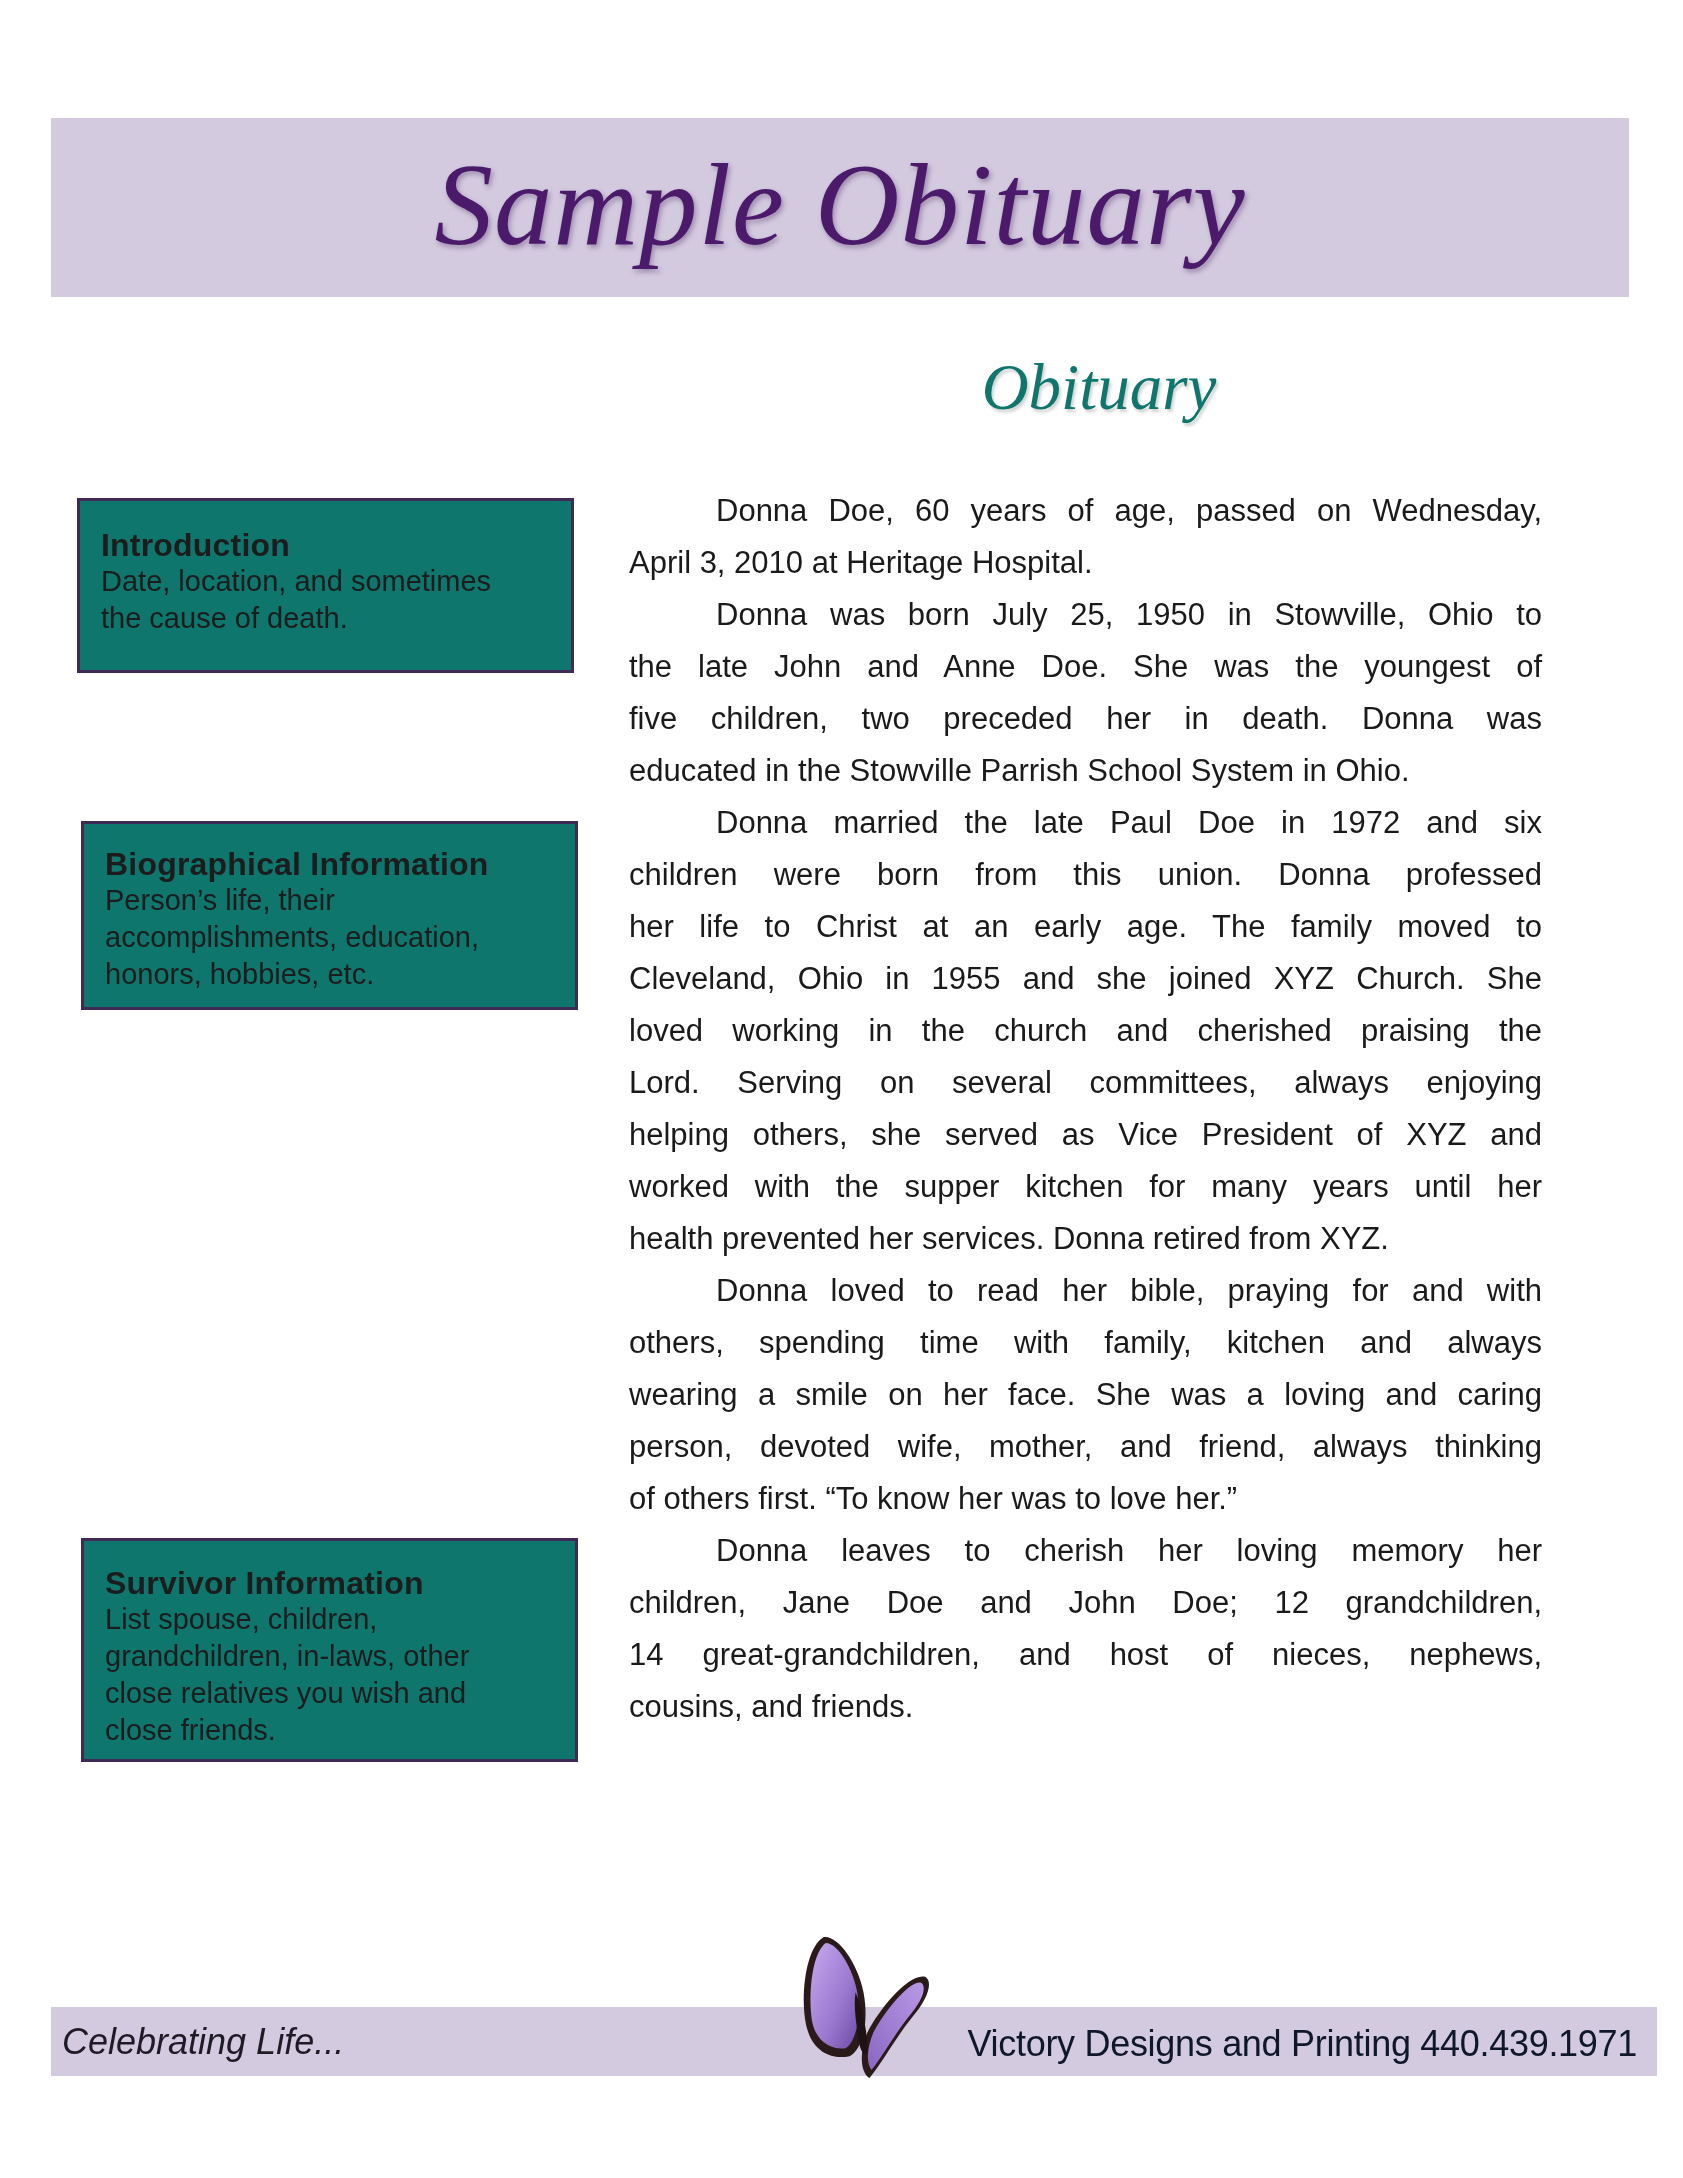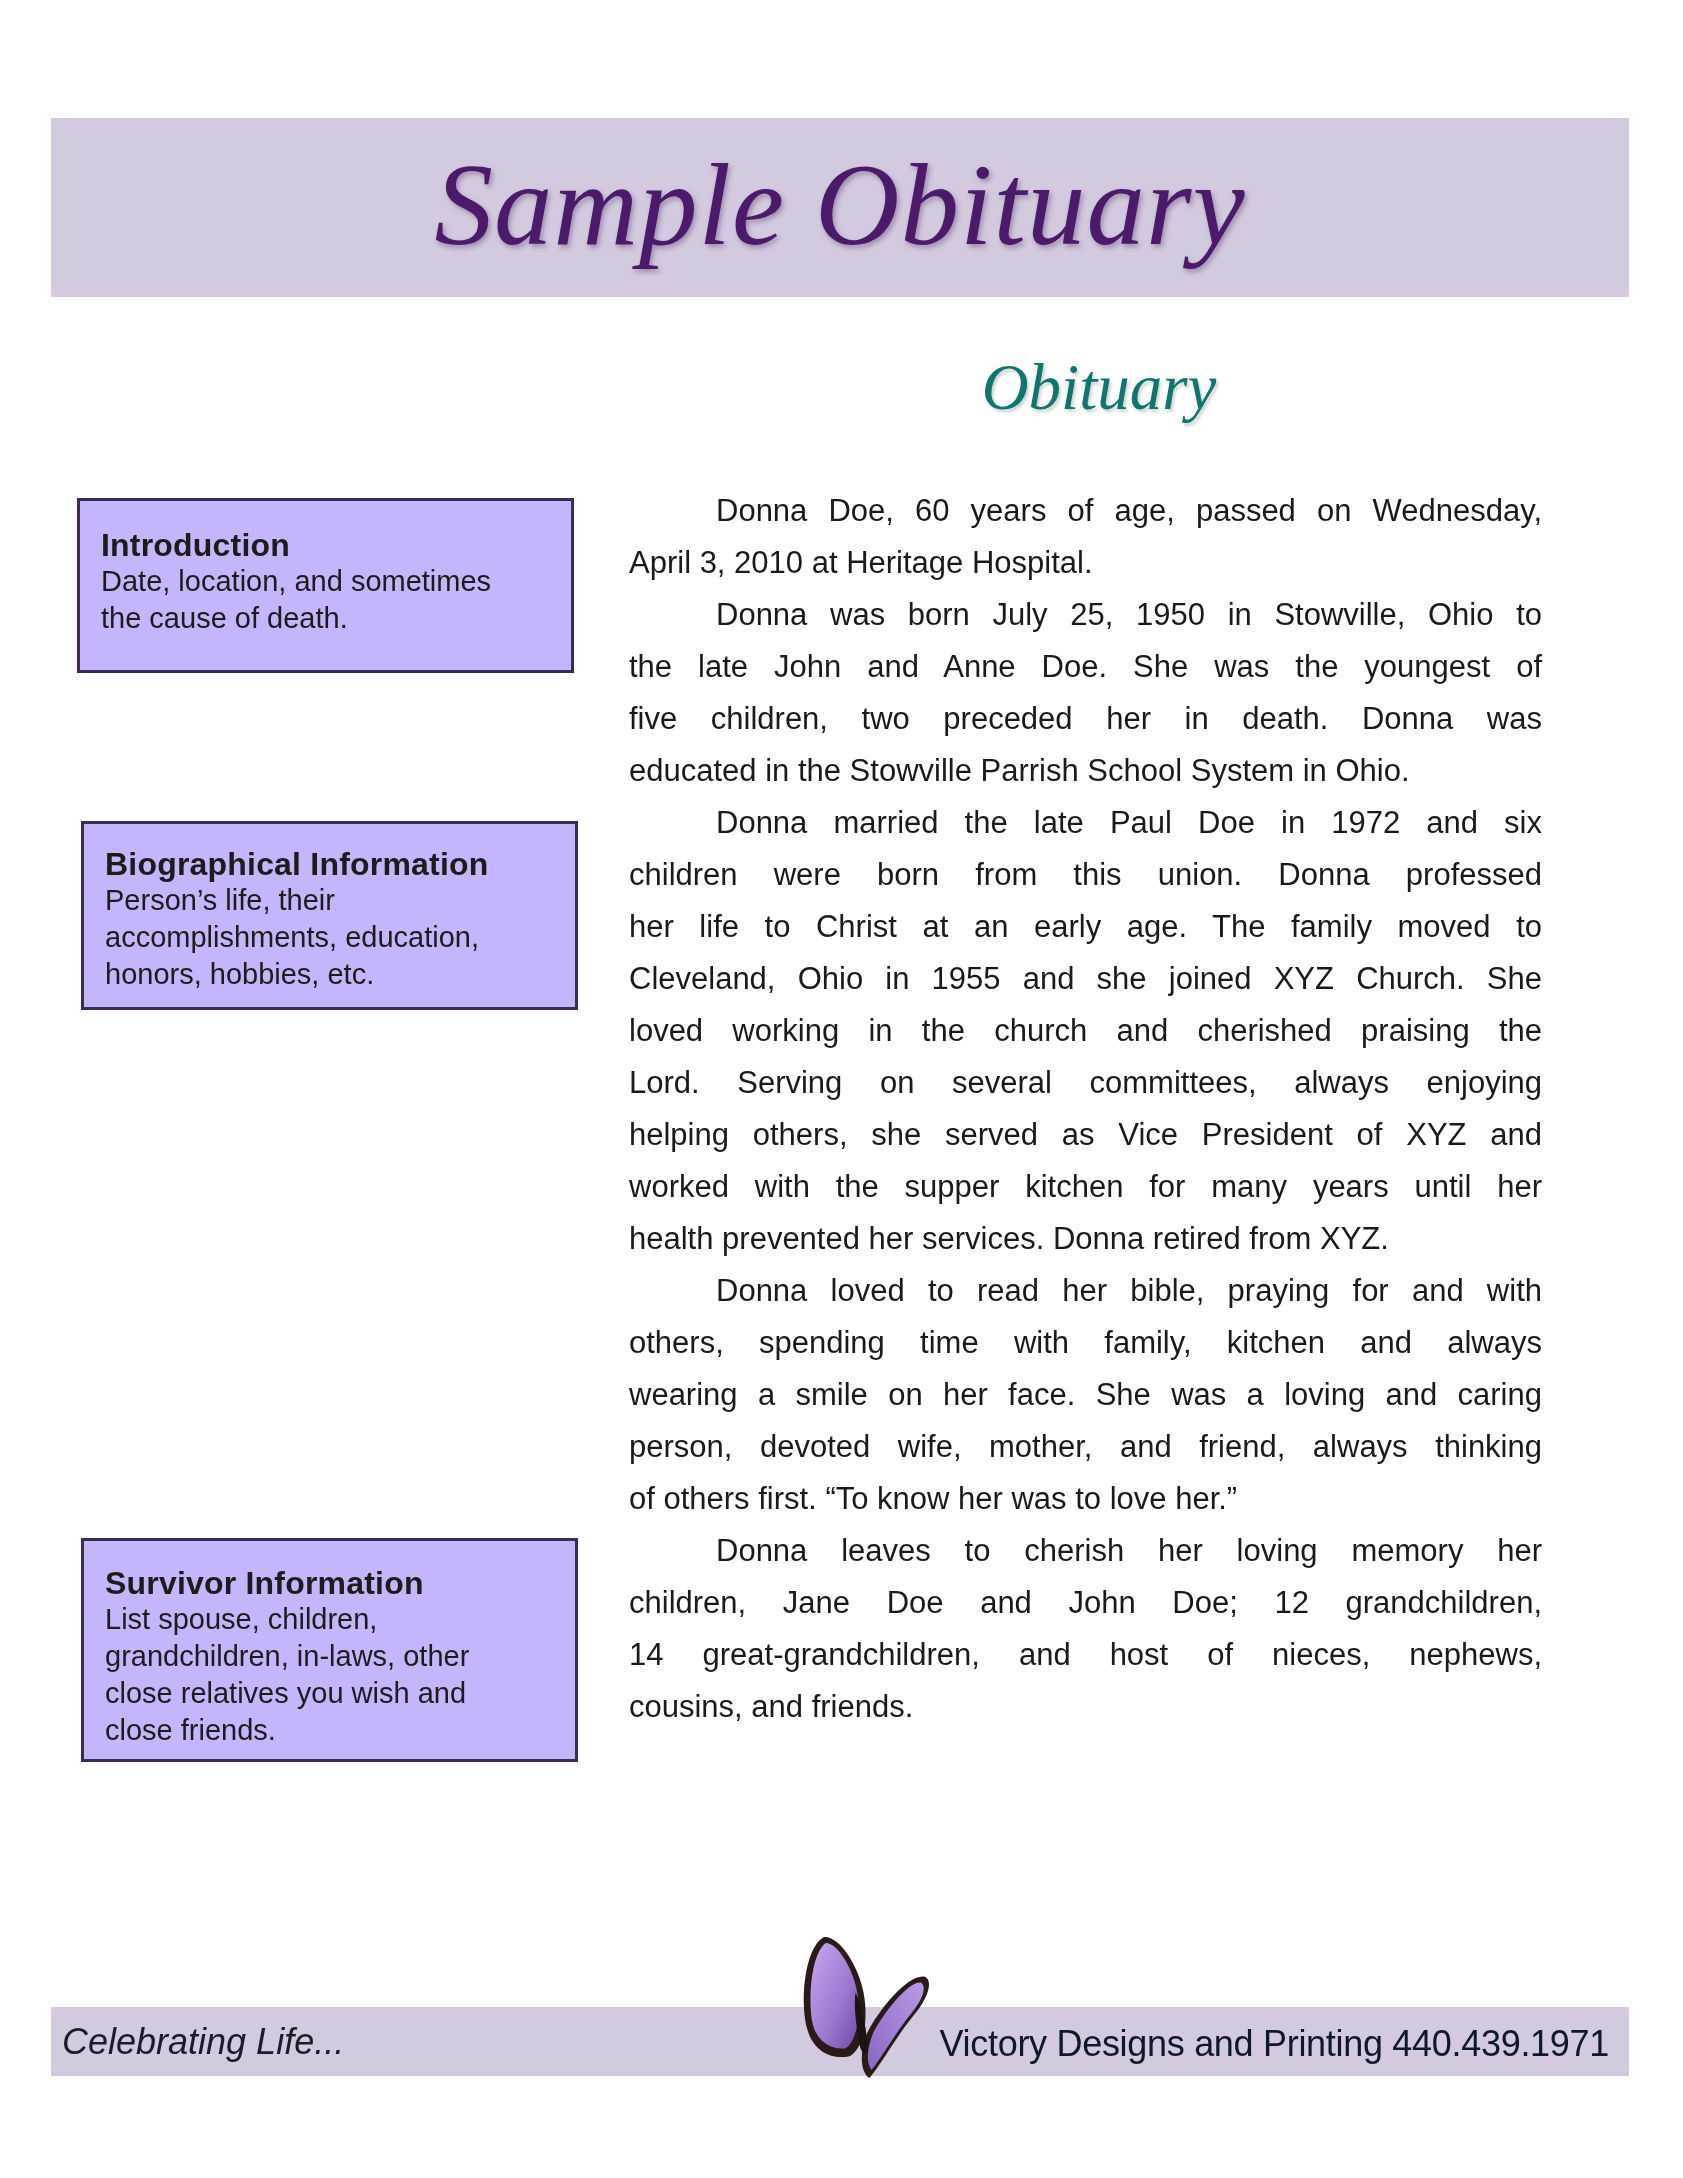--- a/index.html
+++ b/index.html
@@ -17,37 +17,37 @@
       text-shadow: 2px 3px 5px rgba(60,20,80,0.35);
     }
     .subtitle {
       position: absolute; left: 980px; top: 348px; width: 238px; text-align: center;
       font-family: "Liberation Serif", "DejaVu Serif", serif; font-style: italic;
       font-size: 65px; line-height: 79px; color: #0f766e;
       text-shadow: 2px 3px 3px rgba(0,0,0,0.18);
     }
     .note-box {
       position: absolute; box-sizing: border-box; border: 3px solid #3f2a56;
-      background: #c4b5fd; padding: 24px 18px 0 21px;
+      background: #0f766e; padding: 24px 18px 0 21px;
     }
     .note-title { font-weight: bold; font-size: 32px; line-height: 36px; color: #1c1c1c; letter-spacing: 0.2px; }
     .note-desc { font-size: 29px; line-height: 37px; color: #1c1c1c; }
     #box-intro { left: 77px; top: 498px; width: 497px; height: 175px; padding-top: 26px; }
     #box-bio { left: 81px; top: 821px; width: 497px; height: 189px; padding-top: 22px; }
     #box-surv { left: 81px; top: 1538px; width: 497px; height: 224px; }
 
     .body-text {
       position: absolute; left: 629px; top: 485px; width: 913px;
       font-size: 31px; line-height: 52px; color: #1a1a1a;
     }
     .line { display: block; white-space: nowrap; height: 52px; }
     .line.j { text-align: justify; text-align-last: justify; white-space: normal; }
     .line.first { padding-left: 87px; }
 
-    .footer-band { top: 2007px; height: 69px; }
+    .footer-band { top: 2007px; height: 69px; padding-left: 28px; }
     .footer-left {
       position: absolute; left: 11px; top: 14px; font-style: italic;
       font-size: 36px; line-height: 42px; color: #1e1a26;
     }
     .footer-right {
       position: absolute; right: 20px; top: 16px;
       font-size: 36px; line-height: 42px; color: #0f172a; letter-spacing: -0.3px;
     }
     .butterfly { position: absolute; left: 798px; top: 1933px; width: 139px; height: 147px; }
   </style>

